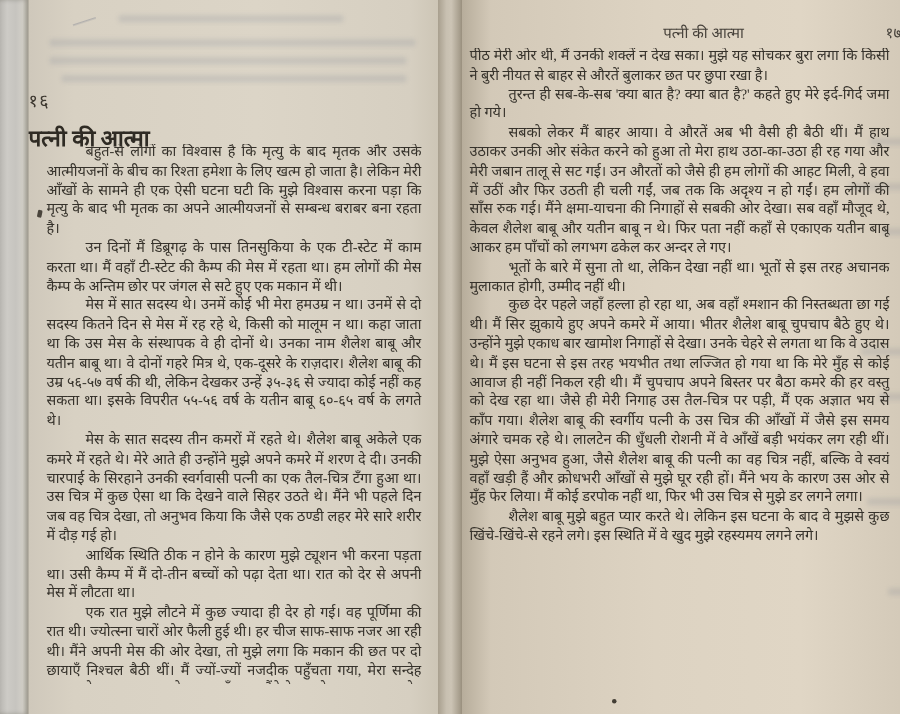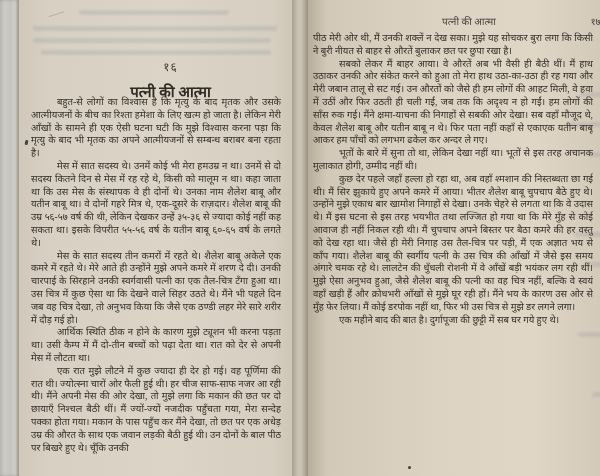--- a/index.html
+++ b/index.html
@@ -24,21 +24,21 @@
     position:absolute;left:292px;top:0;width:16px;height:476px;
     background:linear-gradient(90deg,#a89f8e 0%,#c8c0b1 35%,#ccc4b5 55%,#a79e8d 90%,#998f7d 100%);
   }
   .page-right{
     left:308px;width:292px;
     background:linear-gradient(90deg,#b7ad9b 0%,#d3c9b8 6%,#ddd3c2 40%,#e0d6c5 70%,#d2c8b7 94%,#c0b5a4 100%);
   }
   
   .ghost{position:absolute;border-radius:2px;background:rgba(108,116,138,.16);filter:blur(1.3px);}
   
-  .chapter-head{position:absolute;left:0;top:58px;width:100%;text-align:center;}
+  .chapter-head{position:absolute;left:0;top:58px;width:100%;text-align:left;}
   .chapter-number{font-size:12px;letter-spacing:1px;color:#3d3830;}
   .chapter-title{margin-top:6px;font-size:15px;font-weight:bold;color:#2f2b24;}
   
   .running-header{position:absolute;top:14px;left:0;width:100%;font-size:10px;color:#46413a;}
   .running-title{position:absolute;left:0;right:0;text-align:center;}
   .folio{position:absolute;right:24px;top:0;margin-left:22px;}
   
   .text{position:absolute;font-size:9.6px;line-height:12.8px;text-align:justify;font-family:Liberation Serif, serif;}
   .page-left .text{left:12px;top:96px;width:250px;height:360px;overflow:hidden;}
   .page-right .text{left:5px;top:32px;width:280px;height:428px;overflow:hidden;}
@@ -64,20 +64,21 @@
     <div class="pencil-mark"></div>
     <div class="margin-mark"></div>
 
     <div class="chapter-head">
       <div class="chapter-number">१६</div>
       <div class="chapter-title">पत्नी की आत्मा</div>
     </div>
 
     <div class="text">
         <p class="para">बहुत-से लोगों का विश्वास है कि मृत्यु के बाद मृतक और उसके आत्मीयजनों के बीच का रिश्ता हमेशा के लिए खत्म हो जाता है। लेकिन मेरी आँखों के सामने ही एक ऐसी घटना घटी कि मुझे विश्वास करना पड़ा कि मृत्यु के बाद भी मृतक का अपने आत्मीयजनों से सम्बन्ध बराबर बना रहता है।</p>
+        <p class="para">उन दिनों मैं डिब्रूगढ़ के पास तिनसुकिया के एक टी-स्टेट में काम करता था। मैं वहाँ टी-स्टेट की कैम्प की मेस में रहता था। हम लोगों की मेस कैम्प के अन्तिम छोर पर जंगल से सटे हुए एक मकान में थी।</p>
         <p class="para">मेस में सात सदस्य थे। उनमें कोई भी मेरा हमउम्र न था। उनमें से दो सदस्य कितने दिन से मेस में रह रहे थे, किसी को मालूम न था। कहा जाता था कि उस मेस के संस्थापक वे ही दोनों थे। उनका नाम शैलेश बाबू और यतीन बाबू था। वे दोनों गहरे मित्र थे, एक-दूसरे के राज़दार। शैलेश बाबू की उम्र ५६-५७ वर्ष की थी, लेकिन देखकर उन्हें ३५-३६ से ज्यादा कोई नहीं कह सकता था। इसके विपरीत ५५-५६ वर्ष के यतीन बाबू ६०-६५ वर्ष के लगते थे।</p>
         <p class="para">मेस के सात सदस्य तीन कमरों में रहते थे। शैलेश बाबू अकेले एक कमरे में रहते थे। मेरे आते ही उन्होंने मुझे अपने कमरे में शरण दे दी। उनकी चारपाई के सिरहाने उनकी स्वर्गवासी पत्नी का एक तैल-चित्र टँगा हुआ था। उस चित्र में कुछ ऐसा था कि देखने वाले सिहर उठते थे। मैंने भी पहले दिन जब वह चित्र देखा, तो अनुभव किया कि जैसे एक ठण्डी लहर मेरे सारे शरीर में दौड़ गई हो।</p>
         <p class="para">आर्थिक स्थिति ठीक न होने के कारण मुझे ट्यूशन भी करना पड़ता था। उसी कैम्प में मैं दो-तीन बच्चों को पढ़ा देता था। रात को देर से अपनी मेस में लौटता था।</p>
         <p class="para">एक रात मुझे लौटने में कुछ ज्यादा ही देर हो गई। वह पूर्णिमा की रात थी। ज्योत्स्ना चारों ओर फैली हुई थी। हर चीज साफ-साफ नजर आ रही थी। मैंने अपनी मेस की ओर देखा, तो मुझे लगा कि मकान की छत पर दो छायाएँ निश्चल बैठी थीं। मैं ज्यों-ज्यों नजदीक पहुँचता गया, मेरा सन्देह पक्का होता गया। मकान के पास पहुँच कर मैंने देखा, तो छत पर एक अधेड़ उम्र की औरत के साथ एक जवान लड़की बैठी हुई थी। उन दोनों के बाल पीठ पर बिखरे हुए थे। चूँकि उनकी</p>
       </div>
   </div>
 
   <div class="gutter"></div>
 
   <div class="page page-right">
@@ -89,22 +90,23 @@
     <div class="ghost" style="right:4px;top:92px;width:46px;height:5px;"></div>
     <div class="ghost" style="right:4px;top:122px;width:60px;height:5px;"></div>
     <div class="ghost" style="right:4px;top:152px;width:38px;height:5px;"></div>
     <div class="ghost" style="right:4px;top:232px;width:52px;height:5px;"></div>
     <div class="ghost" style="right:4px;top:262px;width:40px;height:5px;"></div>
     <div class="ghost" style="right:4px;top:332px;width:48px;height:5px;"></div>
     <div class="ghost" style="right:4px;top:392px;width:34px;height:5px;"></div>
 
     <div class="text">
         <p class="para">पीठ मेरी ओर थी, मैं उनकी शक्लें न देख सका। मुझे यह सोचकर बुरा लगा कि किसी ने बुरी नीयत से बाहर से औरतें बुलाकर छत पर छुपा रखा है।</p>
+        <p class="para">तुरन्त ही सब-के-सब 'क्या बात है? क्या बात है?' कहते हुए मेरे इर्द-गिर्द जमा हो गये।</p>
         <p class="para">सबको लेकर मैं बाहर आया। वे औरतें अब भी वैसी ही बैठी थीं। मैं हाथ उठाकर उनकी ओर संकेत करने को हुआ तो मेरा हाथ उठा-का-उठा ही रह गया और मेरी जबान तालू से सट गई। उन औरतों को जैसे ही हम लोगों की आहट मिली, वे हवा में उठीं और फिर उठती ही चली गईं, जब तक कि अदृश्य न हो गईं। हम लोगों की साँस रुक गई। मैंने क्षमा-याचना की निगाहों से सबकी ओर देखा। सब वहाँ मौजूद थे, केवल शैलेश बाबू और यतीन बाबू न थे। फिर पता नहीं कहाँ से एकाएक यतीन बाबू आकर हम पाँचों को लगभग ढकेल कर अन्दर ले गए।</p>
         <p class="para">भूतों के बारे में सुना तो था, लेकिन देखा नहीं था। भूतों से इस तरह अचानक मुलाकात होगी, उम्मीद नहीं थी।</p>
         <p class="para">कुछ देर पहले जहाँ हल्ला हो रहा था, अब वहाँ श्मशान की निस्तब्धता छा गई थी। मैं सिर झुकाये हुए अपने कमरे में आया। भीतर शैलेश बाबू चुपचाप बैठे हुए थे। उन्होंने मुझे एकाध बार खामोश निगाहों से देखा। उनके चेहरे से लगता था कि वे उदास थे। मैं इस घटना से इस तरह भयभीत तथा लज्जित हो गया था कि मेरे मुँह से कोई आवाज ही नहीं निकल रही थी। मैं चुपचाप अपने बिस्तर पर बैठा कमरे की हर वस्तु को देख रहा था। जैसे ही मेरी निगाह उस तैल-चित्र पर पड़ी, मैं एक अज्ञात भय से काँप गया। शैलेश बाबू की स्वर्गीय पत्नी के उस चित्र की आँखों में जैसे इस समय अंगारे चमक रहे थे। लालटेन की धुँधली रोशनी में वे आँखें बड़ी भयंकर लग रही थीं। मुझे ऐसा अनुभव हुआ, जैसे शैलेश बाबू की पत्नी का वह चित्र नहीं, बल्कि वे स्वयं वहाँ खड़ी हैं और क्रोधभरी आँखों से मुझे घूर रही हों। मैंने भय के कारण उस ओर से मुँह फेर लिया। मैं कोई डरपोक नहीं था, फिर भी उस चित्र से मुझे डर लगने लगा।</p>
-        <p class="para">एक महीने बाद की बात है। दुर्गापूजा की छुट्टी में सब घर गये हुए थे।</p>
+        <p class="para">शैलेश बाबू मुझे बहुत प्यार करते थे। लेकिन इस घटना के बाद वे मुझसे कुछ खिंचे-खिंचे-से रहने लगे। इस स्थिति में वे खुद मुझे रहस्यमय लगने लगे।</p>
       </div>
 
     <div class="end-mark"></div>
   </div>
 
 </div>
 
 </body></html>

